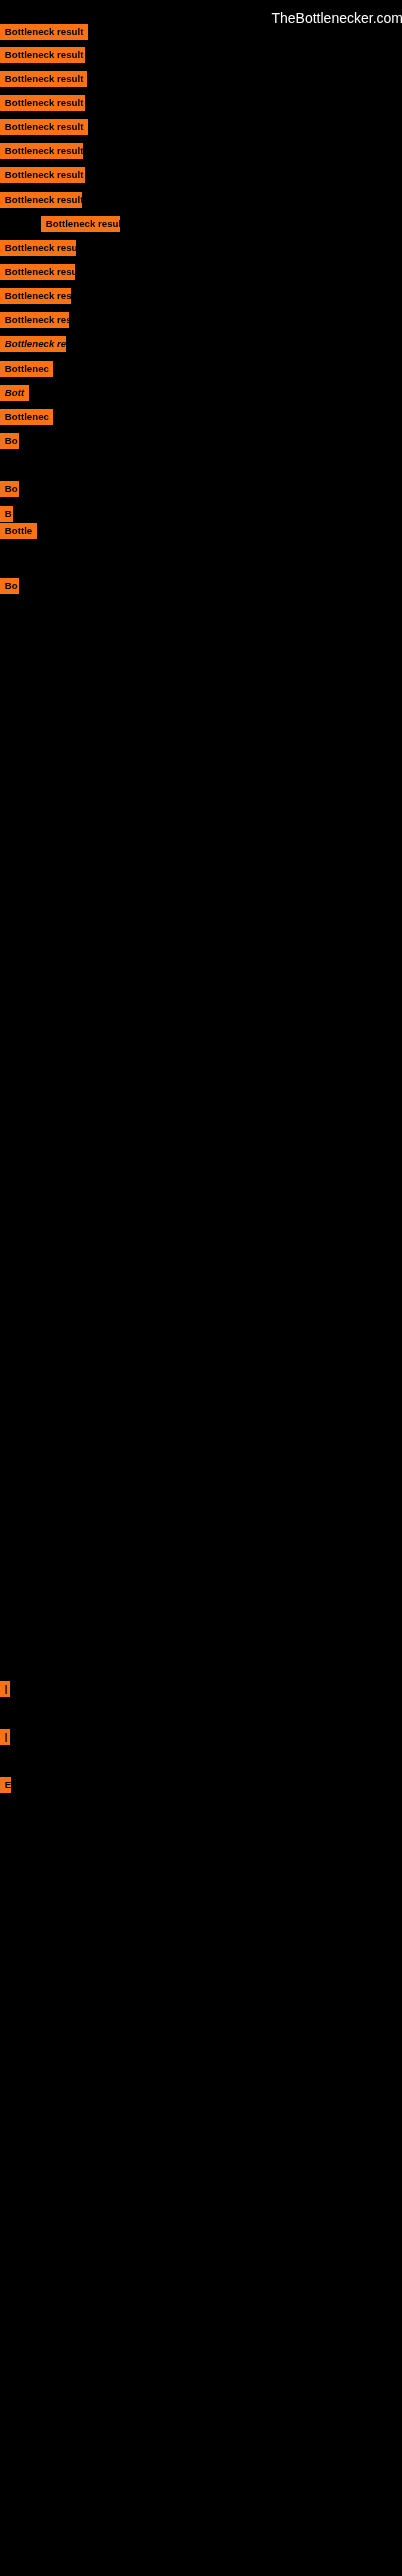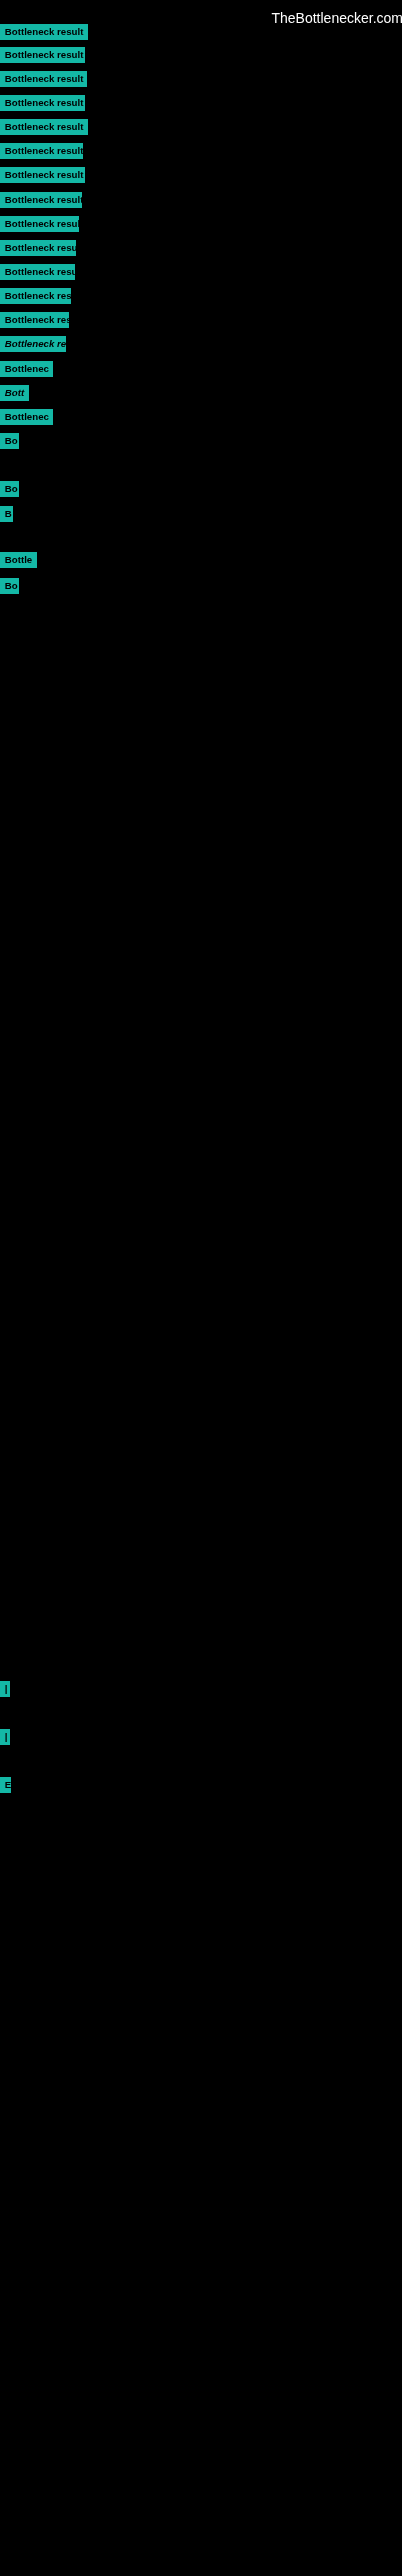--- a/index.html
+++ b/index.html
@@ -21,21 +21,21 @@
       color: #ffffff;
       font-size: 14px;
       padding: 6.4px 0;
       position: absolute;
       top: 3.2px;
       left: 0;
       right: 0;
     }
 
     .bottleneck-badge {
-      background-color: #14b8a6;
+      background-color: #f97316;
       color: #000000;
       font-size: 9.7px;
       font-weight: bold;
       padding: 2.4px 4.8px;
       display: inline-block;
       position: absolute;
       left: 0;
       white-space: nowrap;
       overflow: hidden;
     }
@@ -46,30 +46,30 @@
 <div class="site-title">TheBottlenecker.com</div>
 
 <div class="bottleneck-badge" style="top: 24px; max-width: 89px;">Bottleneck result</div>
 <div class="bottleneck-badge" style="top: 47px; max-width: 85px;">Bottleneck result</div>
 <div class="bottleneck-badge" style="top: 71px; max-width: 87px;">Bottleneck result</div>
 <div class="bottleneck-badge" style="top: 95px; max-width: 85px;">Bottleneck result</div>
 <div class="bottleneck-badge" style="top: 119px; max-width: 88px;">Bottleneck result</div>
 <div class="bottleneck-badge" style="top: 143px; max-width: 83px;">Bottleneck result</div>
 <div class="bottleneck-badge" style="top: 167px; max-width: 85px;">Bottleneck result</div>
 <div class="bottleneck-badge" style="top: 192px; max-width: 82px;">Bottleneck result</div>
-<div class="bottleneck-badge" style="top: 216px; max-width: 79px;">Bottleneck resul</div>
+<div class="bottleneck-badge" style="top: 216px; max-width: 79px; margin-left: 41px;">Bottleneck resul</div>
 <div class="bottleneck-badge" style="top: 240px; max-width: 76px;">Bottleneck resu</div>
 <div class="bottleneck-badge" style="top: 264px; max-width: 75px;">Bottleneck resu</div>
 <div class="bottleneck-badge" style="top: 288px; max-width: 71px;">Bottleneck res</div>
 <div class="bottleneck-badge" style="top: 312px; max-width: 69px;">Bottleneck res</div>
 <div class="bottleneck-badge" style="top: 336px; max-width: 66px; font-style: italic;">Bottleneck re</div>
 <div class="bottleneck-badge" style="top: 361px; max-width: 53px;">Bottlenec</div>
 <div class="bottleneck-badge" style="top: 385px; max-width: 31px; font-style: italic;">Bott</div>
 <div class="bottleneck-badge" style="top: 409px; max-width: 53px;">Bottlenec</div>
 <div class="bottleneck-badge" style="top: 433px; max-width: 19.3px;">Bo</div>
 <div class="bottleneck-badge" style="top: 481px; max-width: 19.3px;">Bo</div>
 <div class="bottleneck-badge" style="top: 506px; max-width: 13px;">B</div>
-<div class="bottleneck-badge" style="top: 552px; max-width: 40px; text-align: right;">Bottle</div>
+<div class="bottleneck-badge" style="top: 523px; max-width: 40px; text-align: right;">Bottle</div>
 <div class="bottleneck-badge" style="top: 578px; max-width: 19.3px;">Bo</div>
 <div class="bottleneck-badge" style="top: 1681px; max-width: 8px;">|</div>
 <div class="bottleneck-badge" style="top: 1729px; max-width: 8px;">|</div>
 <div class="bottleneck-badge" style="top: 1777px; max-width: 11.3px;">E</div>
 
 
 </body></html>

